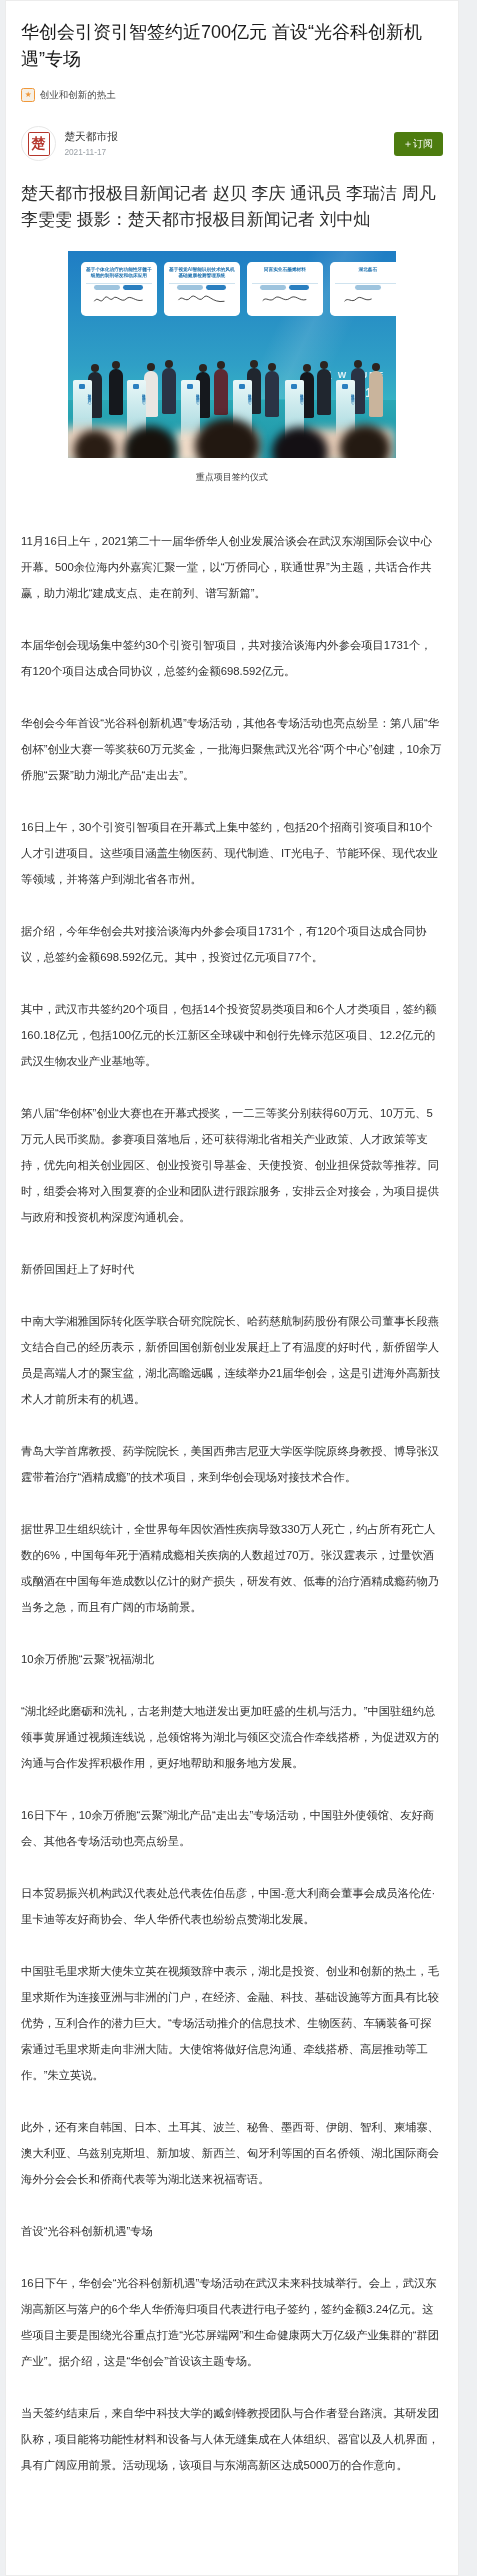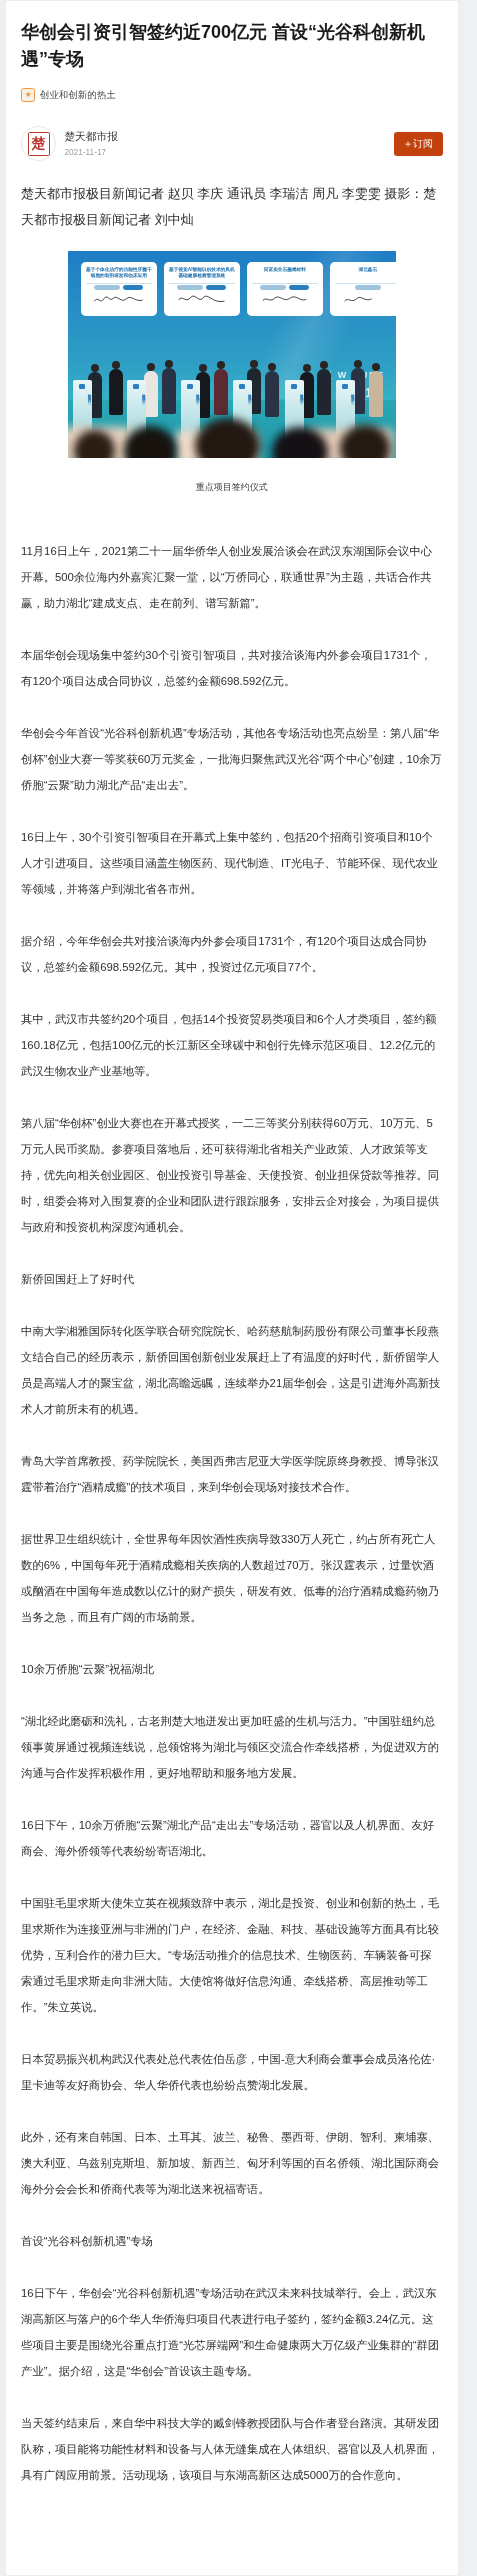--- a/index.html
+++ b/index.html
@@ -14,21 +14,21 @@
     margin:0 18px 0 4.7px;
     border:0.6px solid #ececec;
     padding:18px 15.4px 24px 15.4px;
     box-sizing:border-box;
     min-height:2576px;
   }
   h1.title{
     margin:0 0 15.4px 0;
     font-size:18px;
     line-height:1.5;
-    font-weight:bold;
+    font-weight:normal;
     color:#1b1b1b;
   }
   .badge-row{display:flex;align-items:center;margin:0 0 24px 0;}
   .badge-icon{
     width:12px;height:12px;border-radius:2.4px;
     background:#f6f0e6;border:0.6px solid #f0983a;
     color:#f0983a;font-size:7.7px;line-height:12px;text-align:center;
     margin-right:4.7px;flex:0 0 auto;
   }
   .badge-label{font-size:9.5px;color:#4a4a4a;}
@@ -41,25 +41,25 @@
   }
   .avatar-seal{
     width:20px;height:22.5px;border:1.2px solid #b5362c;border-radius:1.8px;
     color:#b5362c;font-family:"Liberation Serif","DejaVu Serif",serif;
     font-size:14px;font-weight:bold;display:flex;align-items:center;justify-content:center;
   }
   .pub-info{margin-left:8.3px;flex:1 1 auto;}
   .pub-name{font-size:10.7px;color:#333;margin-bottom:3px;}
   .pub-date{font-size:8.3px;color:#9aa0a6;}
   .subscribe-btn{
-    background:#c2410c;color:#fff;border:none;border-radius:3px;
+    background:#4d7c0f;color:#fff;border:none;border-radius:3px;
     font-size:10px;padding:4.7px 9.5px;cursor:pointer;flex:0 0 auto;
     font-family:inherit;
   }
-  .byline{font-size:13px;line-height:26px;color:#2f2f2f;margin:0 0 18px 0;}
+  .byline{font-size:17px;line-height:26px;color:#2f2f2f;margin:0 0 18px 0;}
   
   figure.photo{margin:6px auto 0 auto;width:328px;}
   .scene{
     position:relative;width:328px;height:207px;overflow:hidden;
     background:linear-gradient(180deg,#1f7dc4 0%,#2f9fc6 55%,#35b2c4 72%,#2aa7b5 72%,#1f97a8 100%);
   }
   .streak{
     position:absolute;left:-36px;top:0;width:438px;height:148px;
     background:linear-gradient(115deg,rgba(255,255,255,0) 55%,rgba(255,255,255,.12) 62%,rgba(255,255,255,0) 70%);
     pointer-events:none;
@@ -98,21 +98,21 @@
     margin:10.7px auto 0 auto;display:block;text-align:center;width:100%;
   }
   .podium::before{
     content:"";position:absolute;top:3.6px;left:6.5px;width:6px;height:4.7px;
     background:#2a7fc0;border-radius:1.2px;
   }
   .aud{position:absolute;border-radius:50%;filter:blur(4.1px);}
   .chair{position:absolute;filter:blur(4.7px);border-radius:4.7px;}
   figcaption{
     text-align:center;font-size:9px;color:#3d3d3d;
-    padding:23px 0 18px 0;
+    padding:13px 0 18px 0;
   }
   
   .article p{font-size:11.3px;line-height:26px;margin:26px 0;color:#2f2f2f;}
 </style>
 </head>
 <body>
 
 <div class="page">
   <div class="card">
 
@@ -237,23 +237,23 @@
       <p>16日上午，30个引资引智项目在开幕式上集中签约，包括20个招商引资项目和10个人才引进项目。这些项目涵盖生物医药、现代制造、IT光电子、节能环保、现代农业等领域，并将落户到湖北省各市州。</p>
       <p>据介绍，今年华创会共对接洽谈海内外参会项目1731个，有120个项目达成合同协议，总签约金额698.592亿元。其中，投资过亿元项目77个。</p>
       <p>其中，武汉市共签约20个项目，包括14个投资贸易类项目和6个人才类项目，签约额160.18亿元，包括100亿元的长江新区全球碳中和创行先锋示范区项目、12.2亿元的武汉生物农业产业基地等。</p>
       <p>第八届“华创杯”创业大赛也在开幕式授奖，一二三等奖分别获得60万元、10万元、5万元人民币奖励。参赛项目落地后，还可获得湖北省相关产业政策、人才政策等支持，优先向相关创业园区、创业投资引导基金、天使投资、创业担保贷款等推荐。同时，组委会将对入围复赛的企业和团队进行跟踪服务，安排云企对接会，为项目提供与政府和投资机构深度沟通机会。</p>
       <p>新侨回国赶上了好时代</p>
       <p>中南大学湘雅国际转化医学联合研究院院长、哈药慈航制药股份有限公司董事长段燕文结合自己的经历表示，新侨回国创新创业发展赶上了有温度的好时代，新侨留学人员是高端人才的聚宝盆，湖北高瞻远瞩，连续举办21届华创会，这是引进海外高新技术人才前所未有的机遇。</p>
       <p>青岛大学首席教授、药学院院长，美国西弗吉尼亚大学医学院原终身教授、博导张汉霆带着治疗“酒精成瘾”的技术项目，来到华创会现场对接技术合作。</p>
       <p>据世界卫生组织统计，全世界每年因饮酒性疾病导致330万人死亡，约占所有死亡人数的6%，中国每年死于酒精成瘾相关疾病的人数超过70万。张汉霆表示，过量饮酒或酗酒在中国每年造成数以亿计的财产损失，研发有效、低毒的治疗酒精成瘾药物乃当务之急，而且有广阔的市场前景。</p>
       <p>10余万侨胞“云聚”祝福湖北</p>
       <p>“湖北经此磨砺和洗礼，古老荆楚大地迸发出更加旺盛的生机与活力。”中国驻纽约总领事黄屏通过视频连线说，总领馆将为湖北与领区交流合作牵线搭桥，为促进双方的沟通与合作发挥积极作用，更好地帮助和服务地方发展。</p>
-      <p>16日下午，10余万侨胞“云聚”湖北产品“走出去”专场活动，器官以及人机界面、友好商会、海外侨领等代表纷纷寄语湖北。</p>
+      <p>16日下午，10余万侨胞“云聚”湖北产品“走出去”专场活动，中国驻外使领馆、友好商会、其他各专场活动也亮点纷呈。</p>
+      <p>日本贸易振兴机构武汉代表处总代表佐伯岳彦，中国-意大利商会董事会成员洛伦佐·里卡迪等友好商协会、华人华侨代表也纷纷点赞湖北发展。</p>
       <p>中国驻毛里求斯大使朱立英在视频致辞中表示，湖北是投资、创业和创新的热土，毛里求斯作为连接亚洲与非洲的门户，在经济、金融、科技、基础设施等方面具有比较优势，互利合作的潜力巨大。“专场活动推介的信息技术、生物医药、车辆装备可探索通过毛里求斯走向非洲大陆。大使馆将做好信息沟通、牵线搭桥、高层推动等工作。”朱立英说。</p>
-      <p>日本贸易振兴机构武汉代表处总代表佐伯岳彦，中国-意大利商会董事会成员洛伦佐·里卡迪等友好商协会、华人华侨代表也纷纷点赞湖北发展。</p>
       <p>此外，还有来自韩国、日本、土耳其、波兰、秘鲁、墨西哥、伊朗、智利、柬埔寨、澳大利亚、乌兹别克斯坦、新加坡、新西兰、匈牙利等国的百名侨领、湖北国际商会海外分会会长和侨商代表等为湖北送来祝福寄语。</p>
       <p>首设“光谷科创新机遇”专场</p>
       <p>16日下午，华创会“光谷科创新机遇”专场活动在武汉未来科技城举行。会上，武汉东湖高新区与落户的6个华人华侨海归项目代表进行电子签约，签约金额3.24亿元。这些项目主要是围绕光谷重点打造“光芯屏端网”和生命健康两大万亿级产业集群的“群团产业”。据介绍，这是“华创会”首设该主题专场。</p>
       <p>当天签约结束后，来自华中科技大学的臧剑锋教授团队与合作者登台路演。其研发团队称，项目能将功能性材料和设备与人体无缝集成在人体组织、器官以及人机界面，具有广阔应用前景。活动现场，该项目与东湖高新区达成5000万的合作意向。</p>
 
     </div>
 
   </div>
 </div>
 

